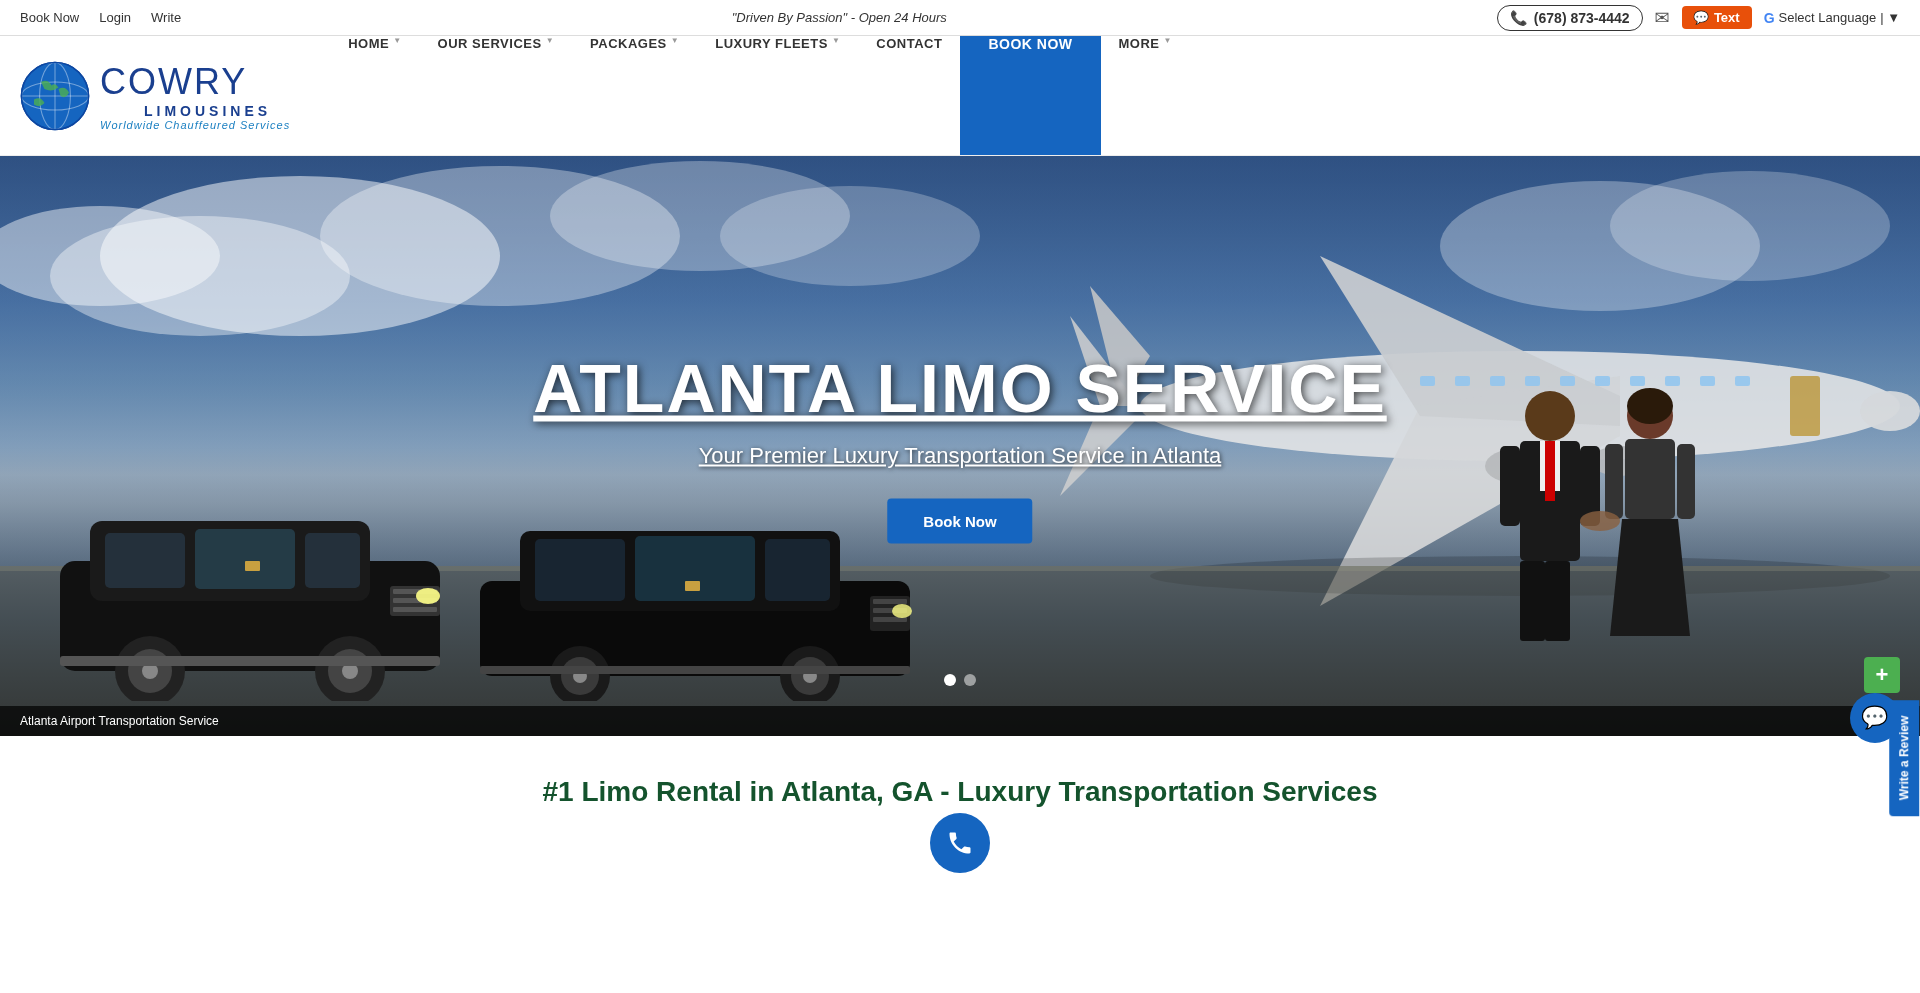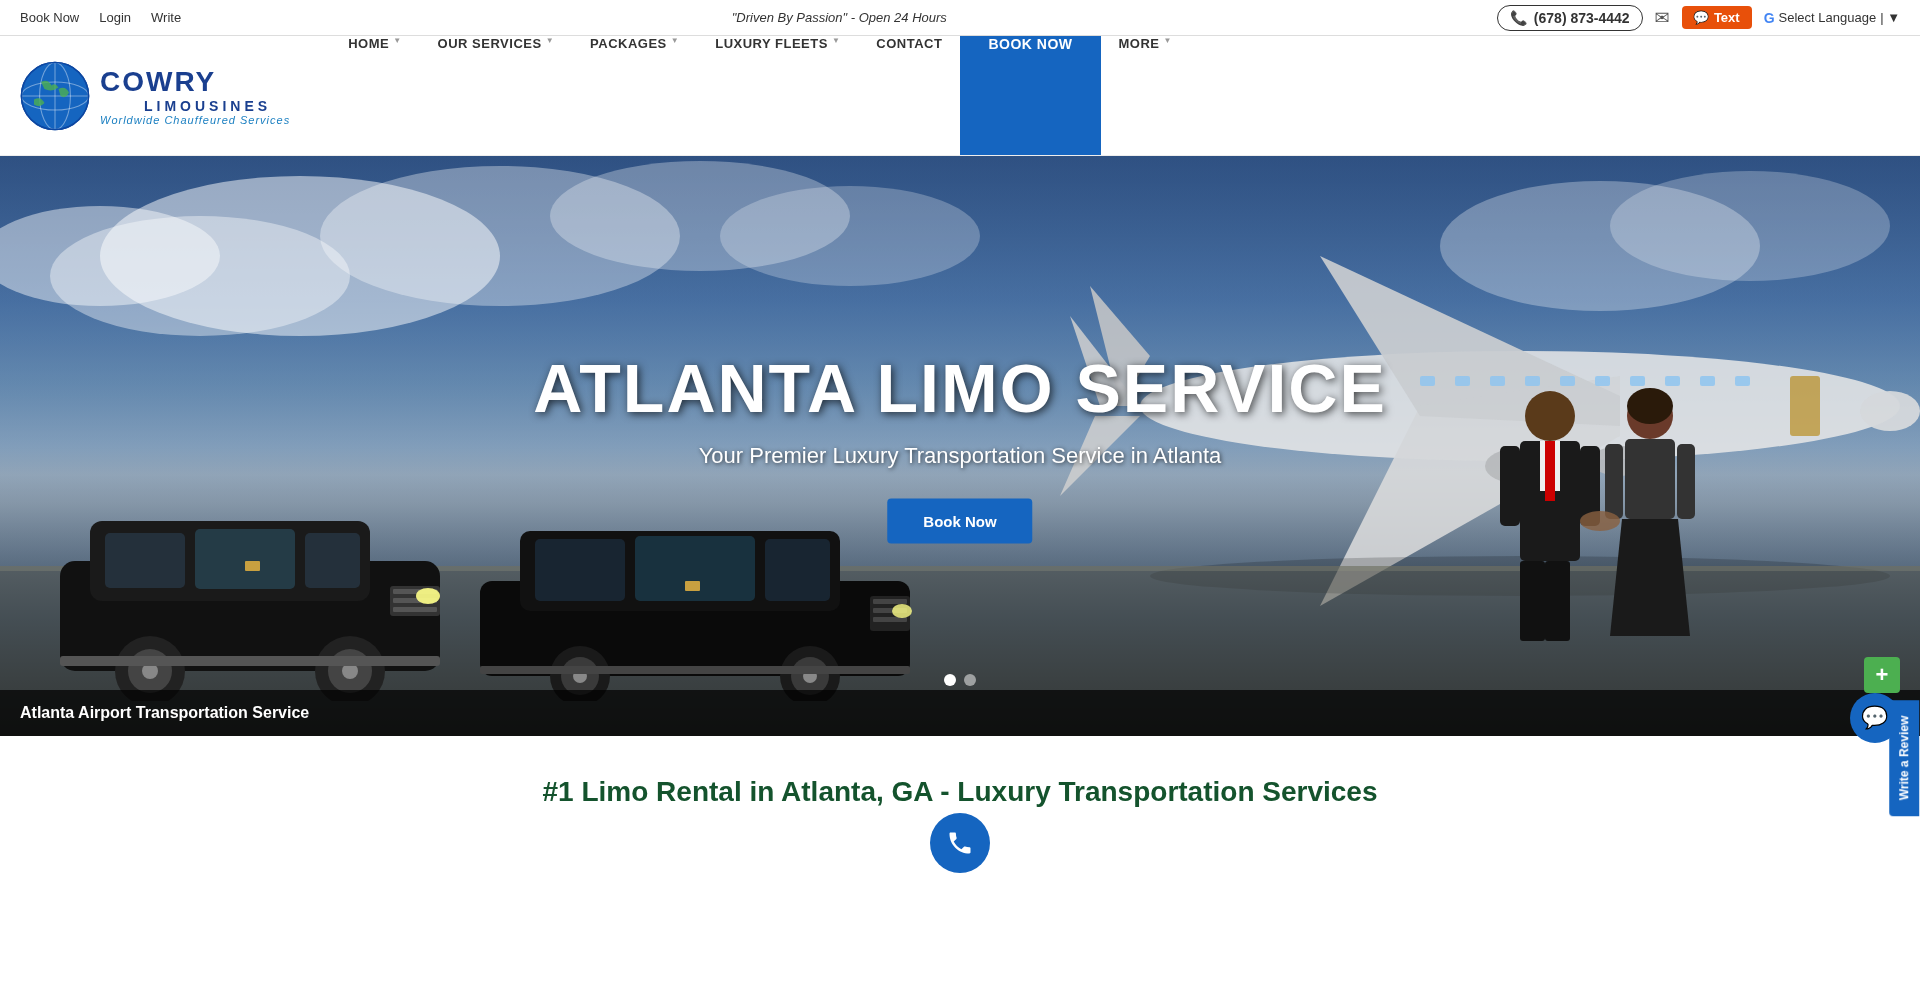--- a/index.html
+++ b/index.html
@@ -85,22 +85,22 @@
       align-items: center;
       margin-right: 40px;
     }
     .logo-globe {
       width: 70px;
       height: 70px;
       margin-right: 10px;
     }
     .logo-text { display: flex; flex-direction: column; }
     .logo-cowry {
-      font-size: 28px;
-      font-weight: 700;
+      font-size: 36px;
+      font-weight: 400;
       color: #1a3f8f;
       letter-spacing: 2px;
     }
     .logo-limousines {
       font-size: 14px;
       letter-spacing: 4px;
       color: #1a3f8f;
       font-weight: bold;
       padding-left: 44px;
     }
@@ -165,20 +165,21 @@
     }
 
     .hero-content {
       position: absolute;
       top: 50%;
       left: 50%;
       transform: translate(-50%, -50%);
       text-align: center;
       color: #fff;
       z-index: 10;
+      text-decoration: underline;
     }
     .hero-title {
       font-size: 68px;
       font-weight: 900;
       color: #fff;
       text-shadow: 2px 2px 8px rgba(0,0,0,0.7);
       letter-spacing: 2px;
       margin-bottom: 16px;
     }
     .hero-subtitle {
@@ -218,24 +219,23 @@
     .slide-dot.active { background: #fff; }
 
     
     .caption-bar {
       position: absolute;
       bottom: 0;
       left: 0;
       right: 0;
       background: rgba(0,0,0,0.7);
       color: #fff;
-      padding: 14px 20px;
-      font-size: 16px;
+      padding: 8px 20px;
+      font-size: 12px;
       z-index: 10;
-      font-weight: bold;
     }
 
     
     .float-call {
       position: fixed;
       bottom: 120px;
       left: 50%;
       transform: translateX(-50%);
       background: #1565c0;
       border-radius: 50%;

